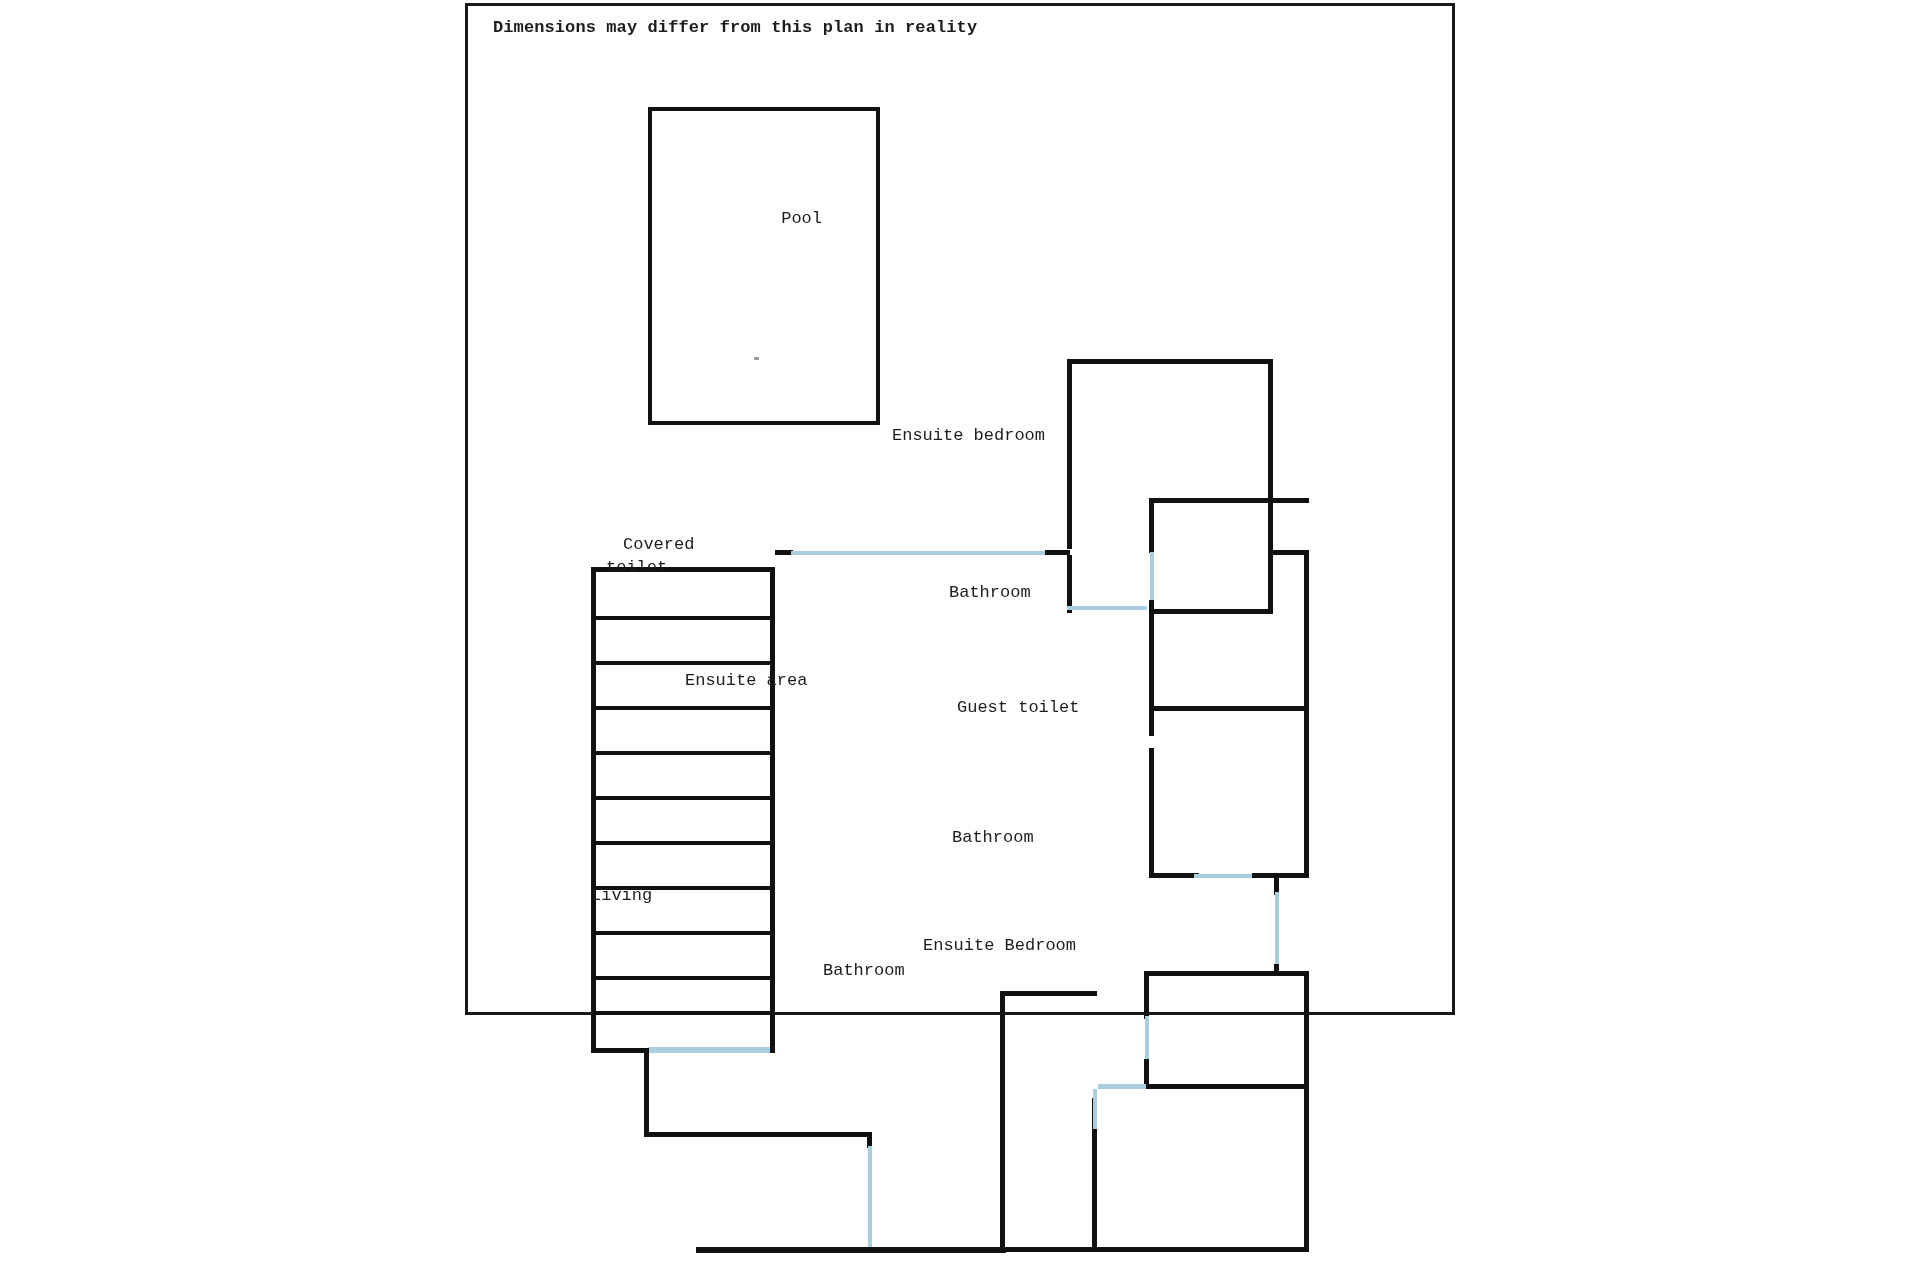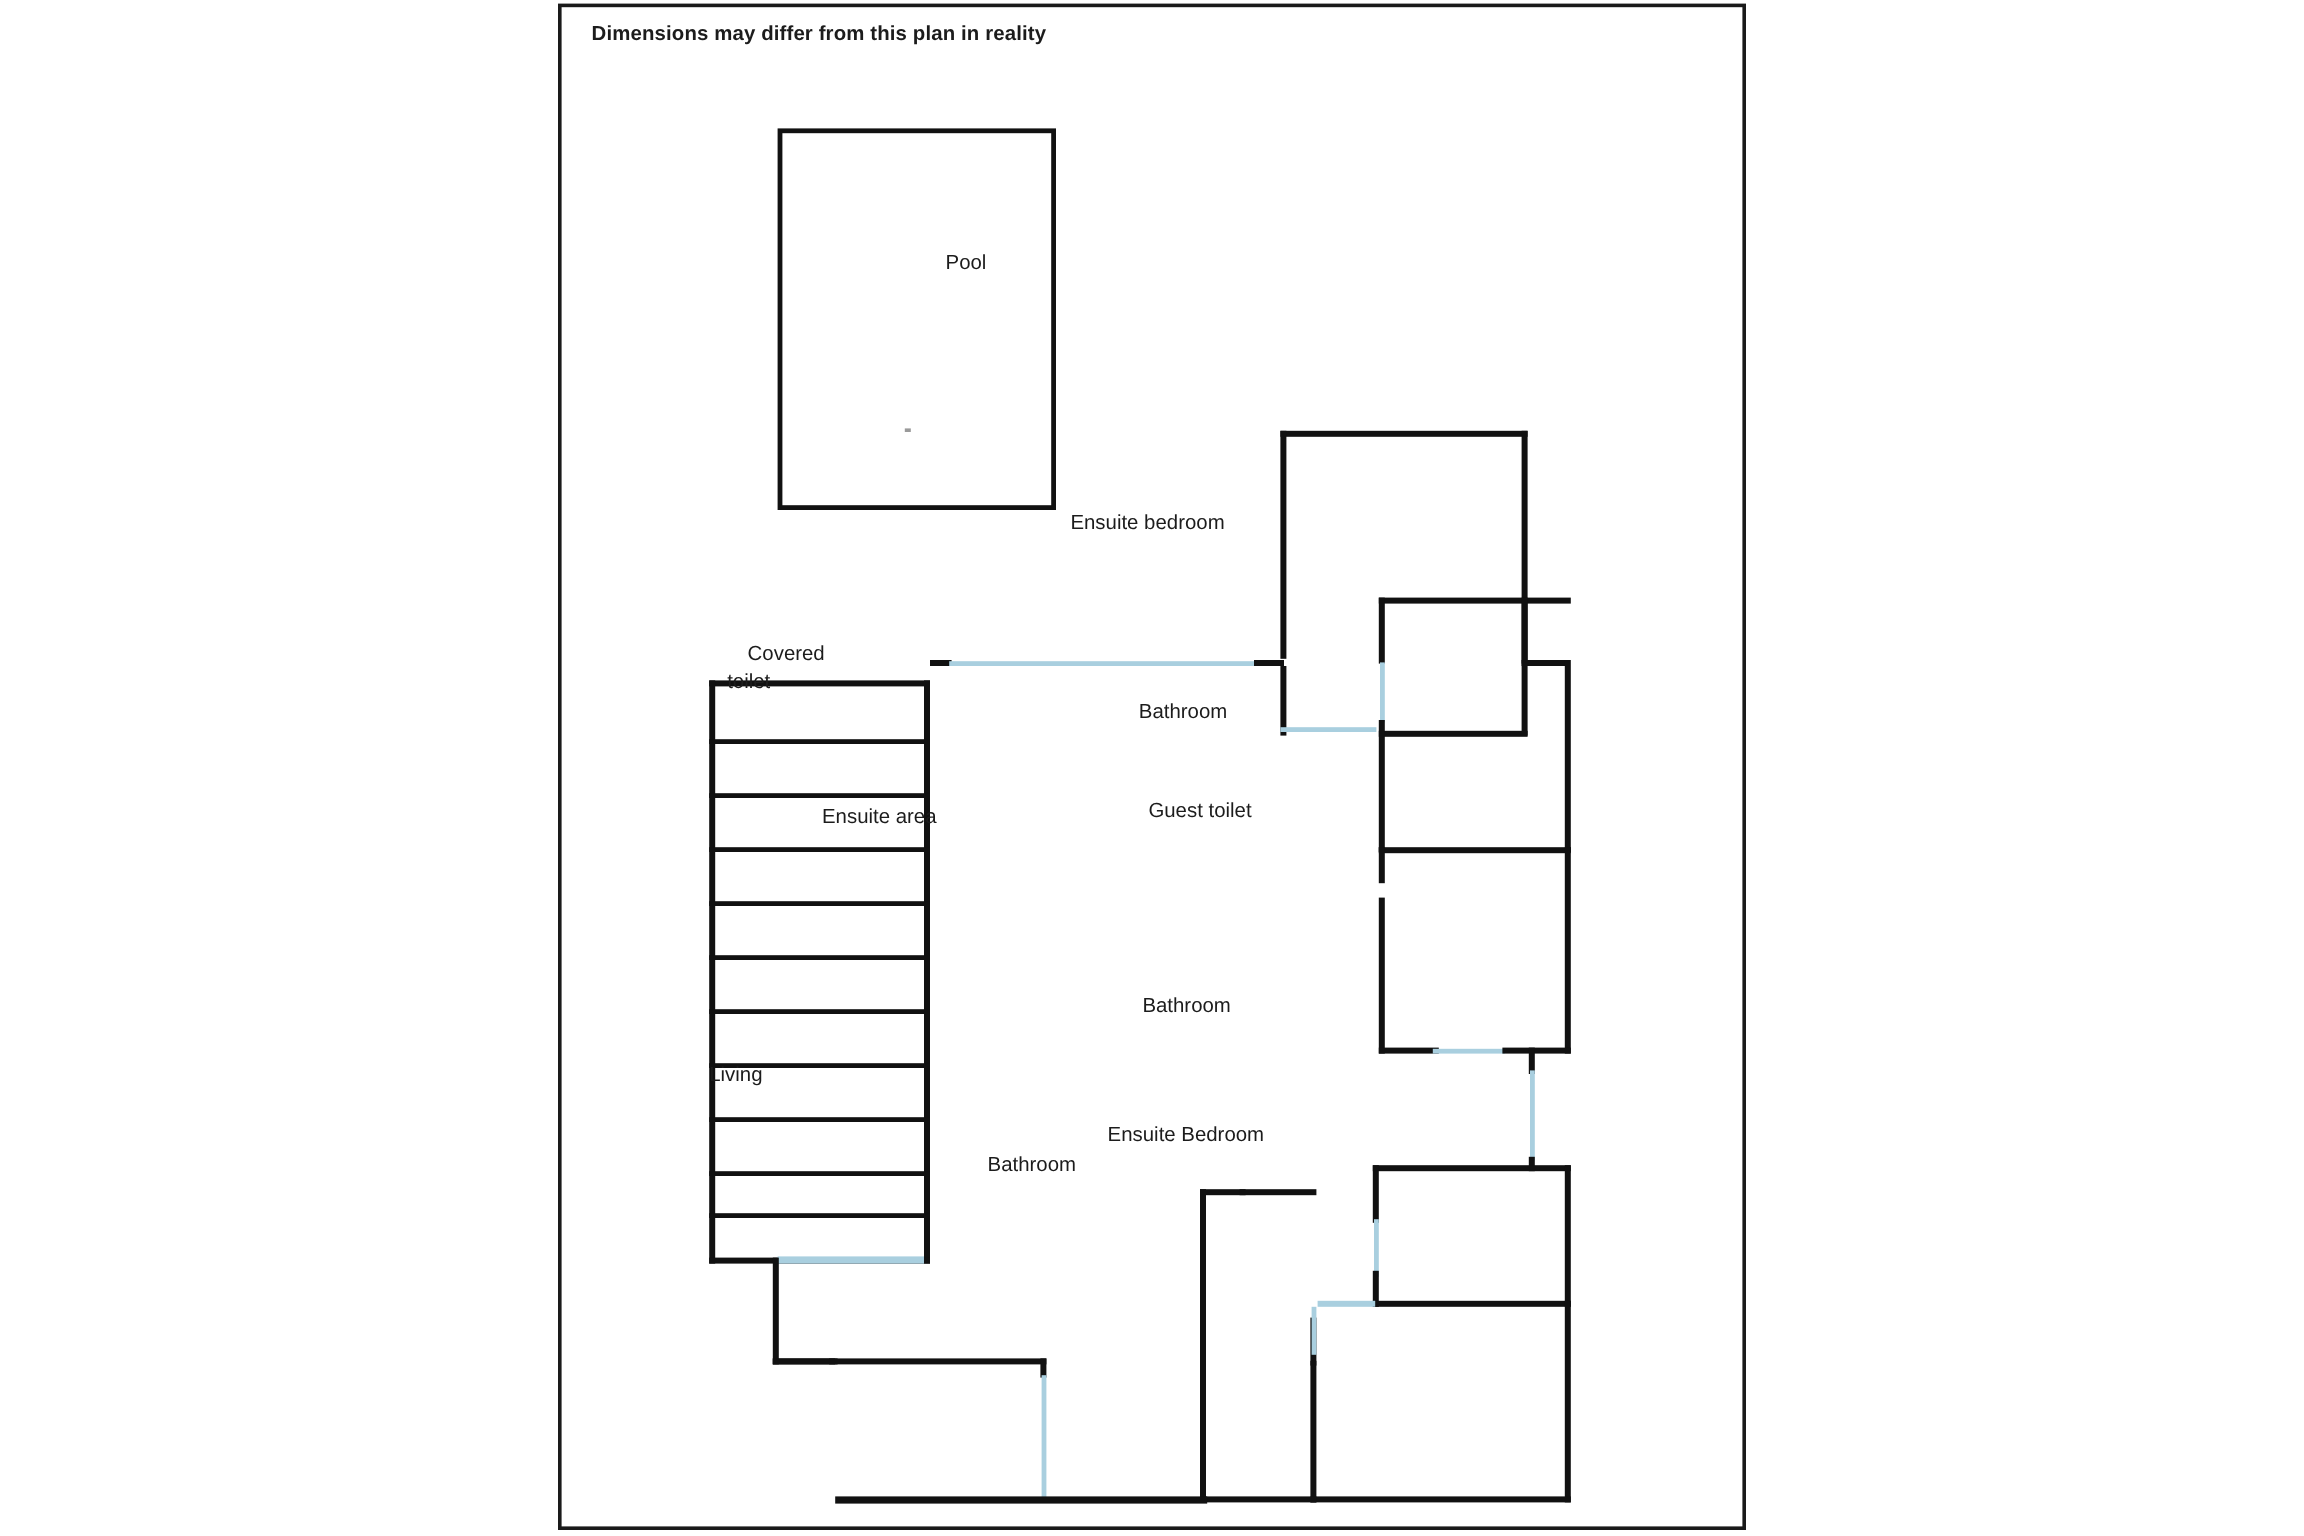--- a/index.html
+++ b/index.html
@@ -17,24 +17,25 @@
     height: 1280px;
     background: #ffffff;
     overflow: hidden;
   }
   
   #plan-frame {
     position: absolute;
     left: 465px;
     top: 3px;
     width: 990px;
-    height: 1272px;
+    height: 1012px;
     border: 3px solid #1a1a1a;
     background: #ffffff;
     box-sizing: border-box;
+    font-family: Liberation Mono, monospace;
   }
   #plan-note {
     position: absolute;
     left: 25px;
     top: 12px;
     font-size: 17px;
     font-weight: bold;
     color: #1c1c1c;
     letter-spacing: 0.1px;
     white-space: nowrap;
@@ -138,21 +139,21 @@
 
     <div class="room-label" style="left:481px; top:577px;">Bathroom</div>
 
     <div class="wall" style="left:681px; top:700px; width:5px; height:30px;"></div>
     <div class="wall" style="left:681px; top:742px; width:5px; height:130px;"></div>
     <div class="wall" style="left:836px; top:700px; width:5px; height:172px;"></div>
     <div class="wall" style="left:681px; top:867px; width:50px; height:5px;"></div>
     <div class="door" style="left:726px; top:868px; width:60px; height:4px;"></div>
     <div class="wall" style="left:784px; top:867px; width:57px; height:5px;"></div>
 
-    <div class="room-label" style="left:489px; top:660px;">Guest toilet</div>
+    <div class="room-label" style="left:489px; top:692px;">Guest toilet</div>
 
     <div class="wall" style="left:806px; top:867px; width:5px; height:22px;"></div>
     <div class="door" style="left:807px; top:886px; width:4px; height:75px;"></div>
     <div class="wall" style="left:806px; top:958px; width:5px; height:12px;"></div>
 
     <div class="wall" style="left:676px; top:965px; width:165px; height:5px;"></div>
     <div class="wall" style="left:676px; top:965px; width:5px; height:48px;"></div>
     <div class="door" style="left:677px; top:1010px; width:4px; height:48px;"></div>
     <div class="wall" style="left:676px; top:1053px; width:5px; height:30px;"></div>
     <div class="wall" style="left:836px; top:965px; width:5px; height:118px;"></div>

